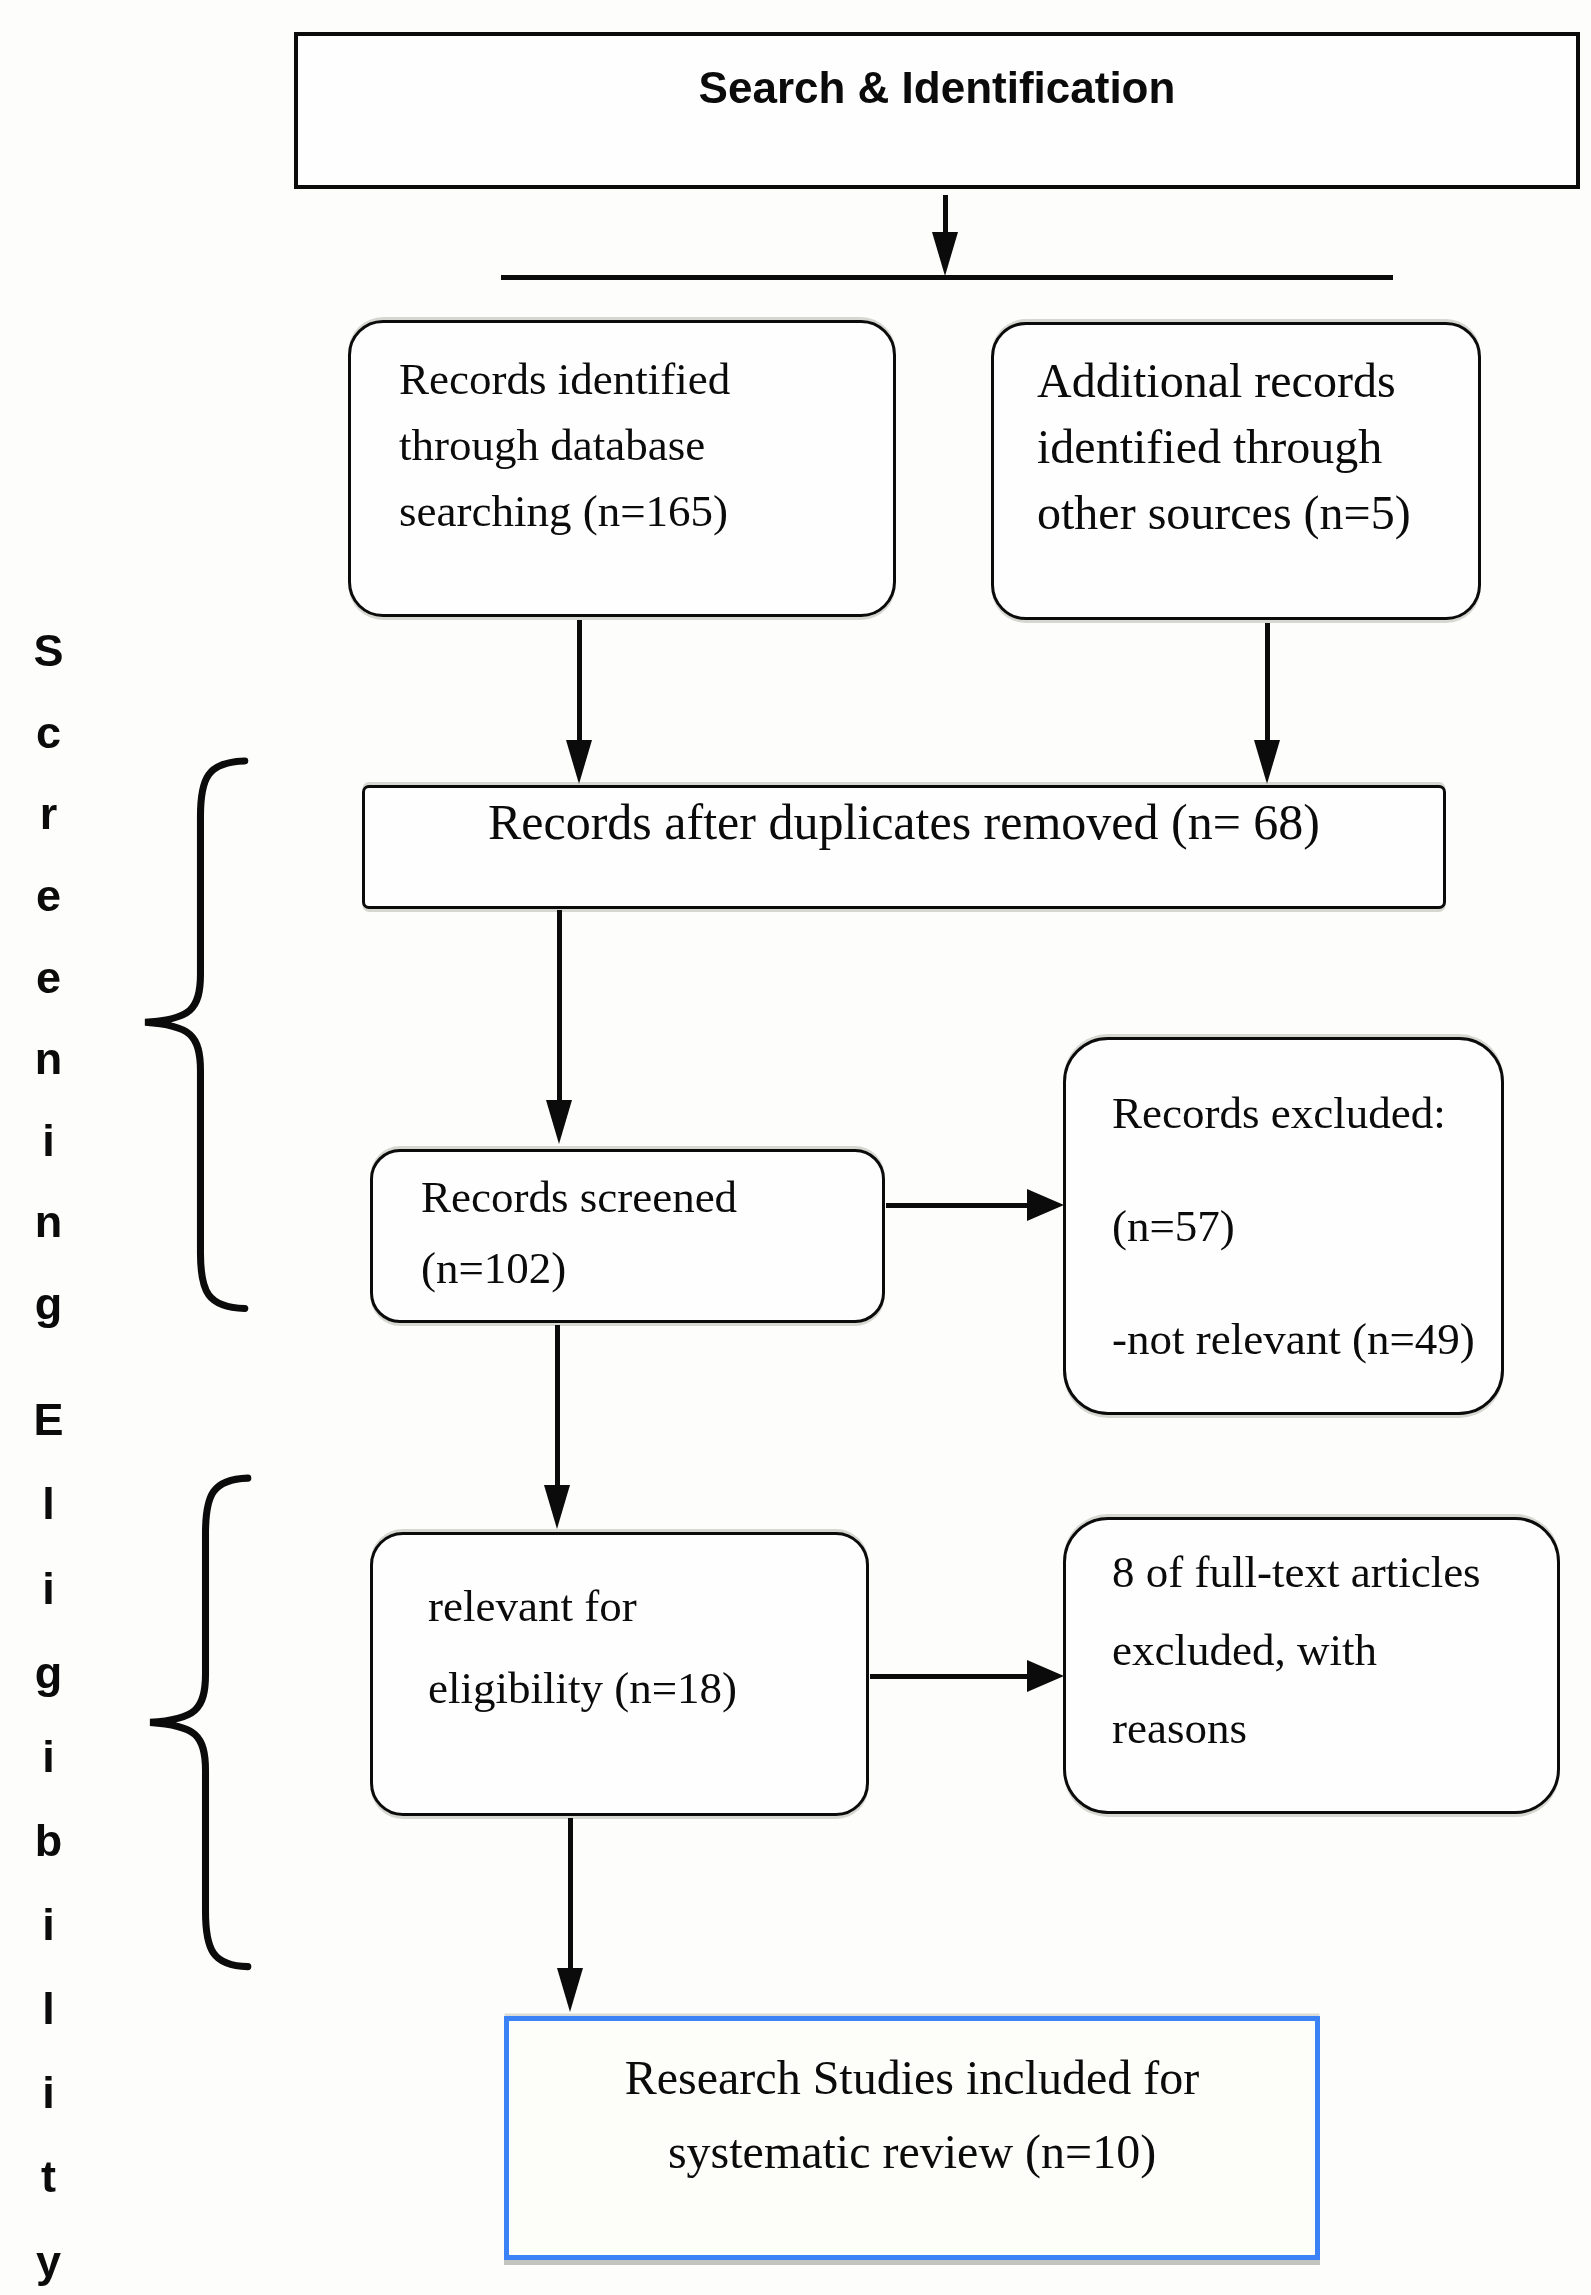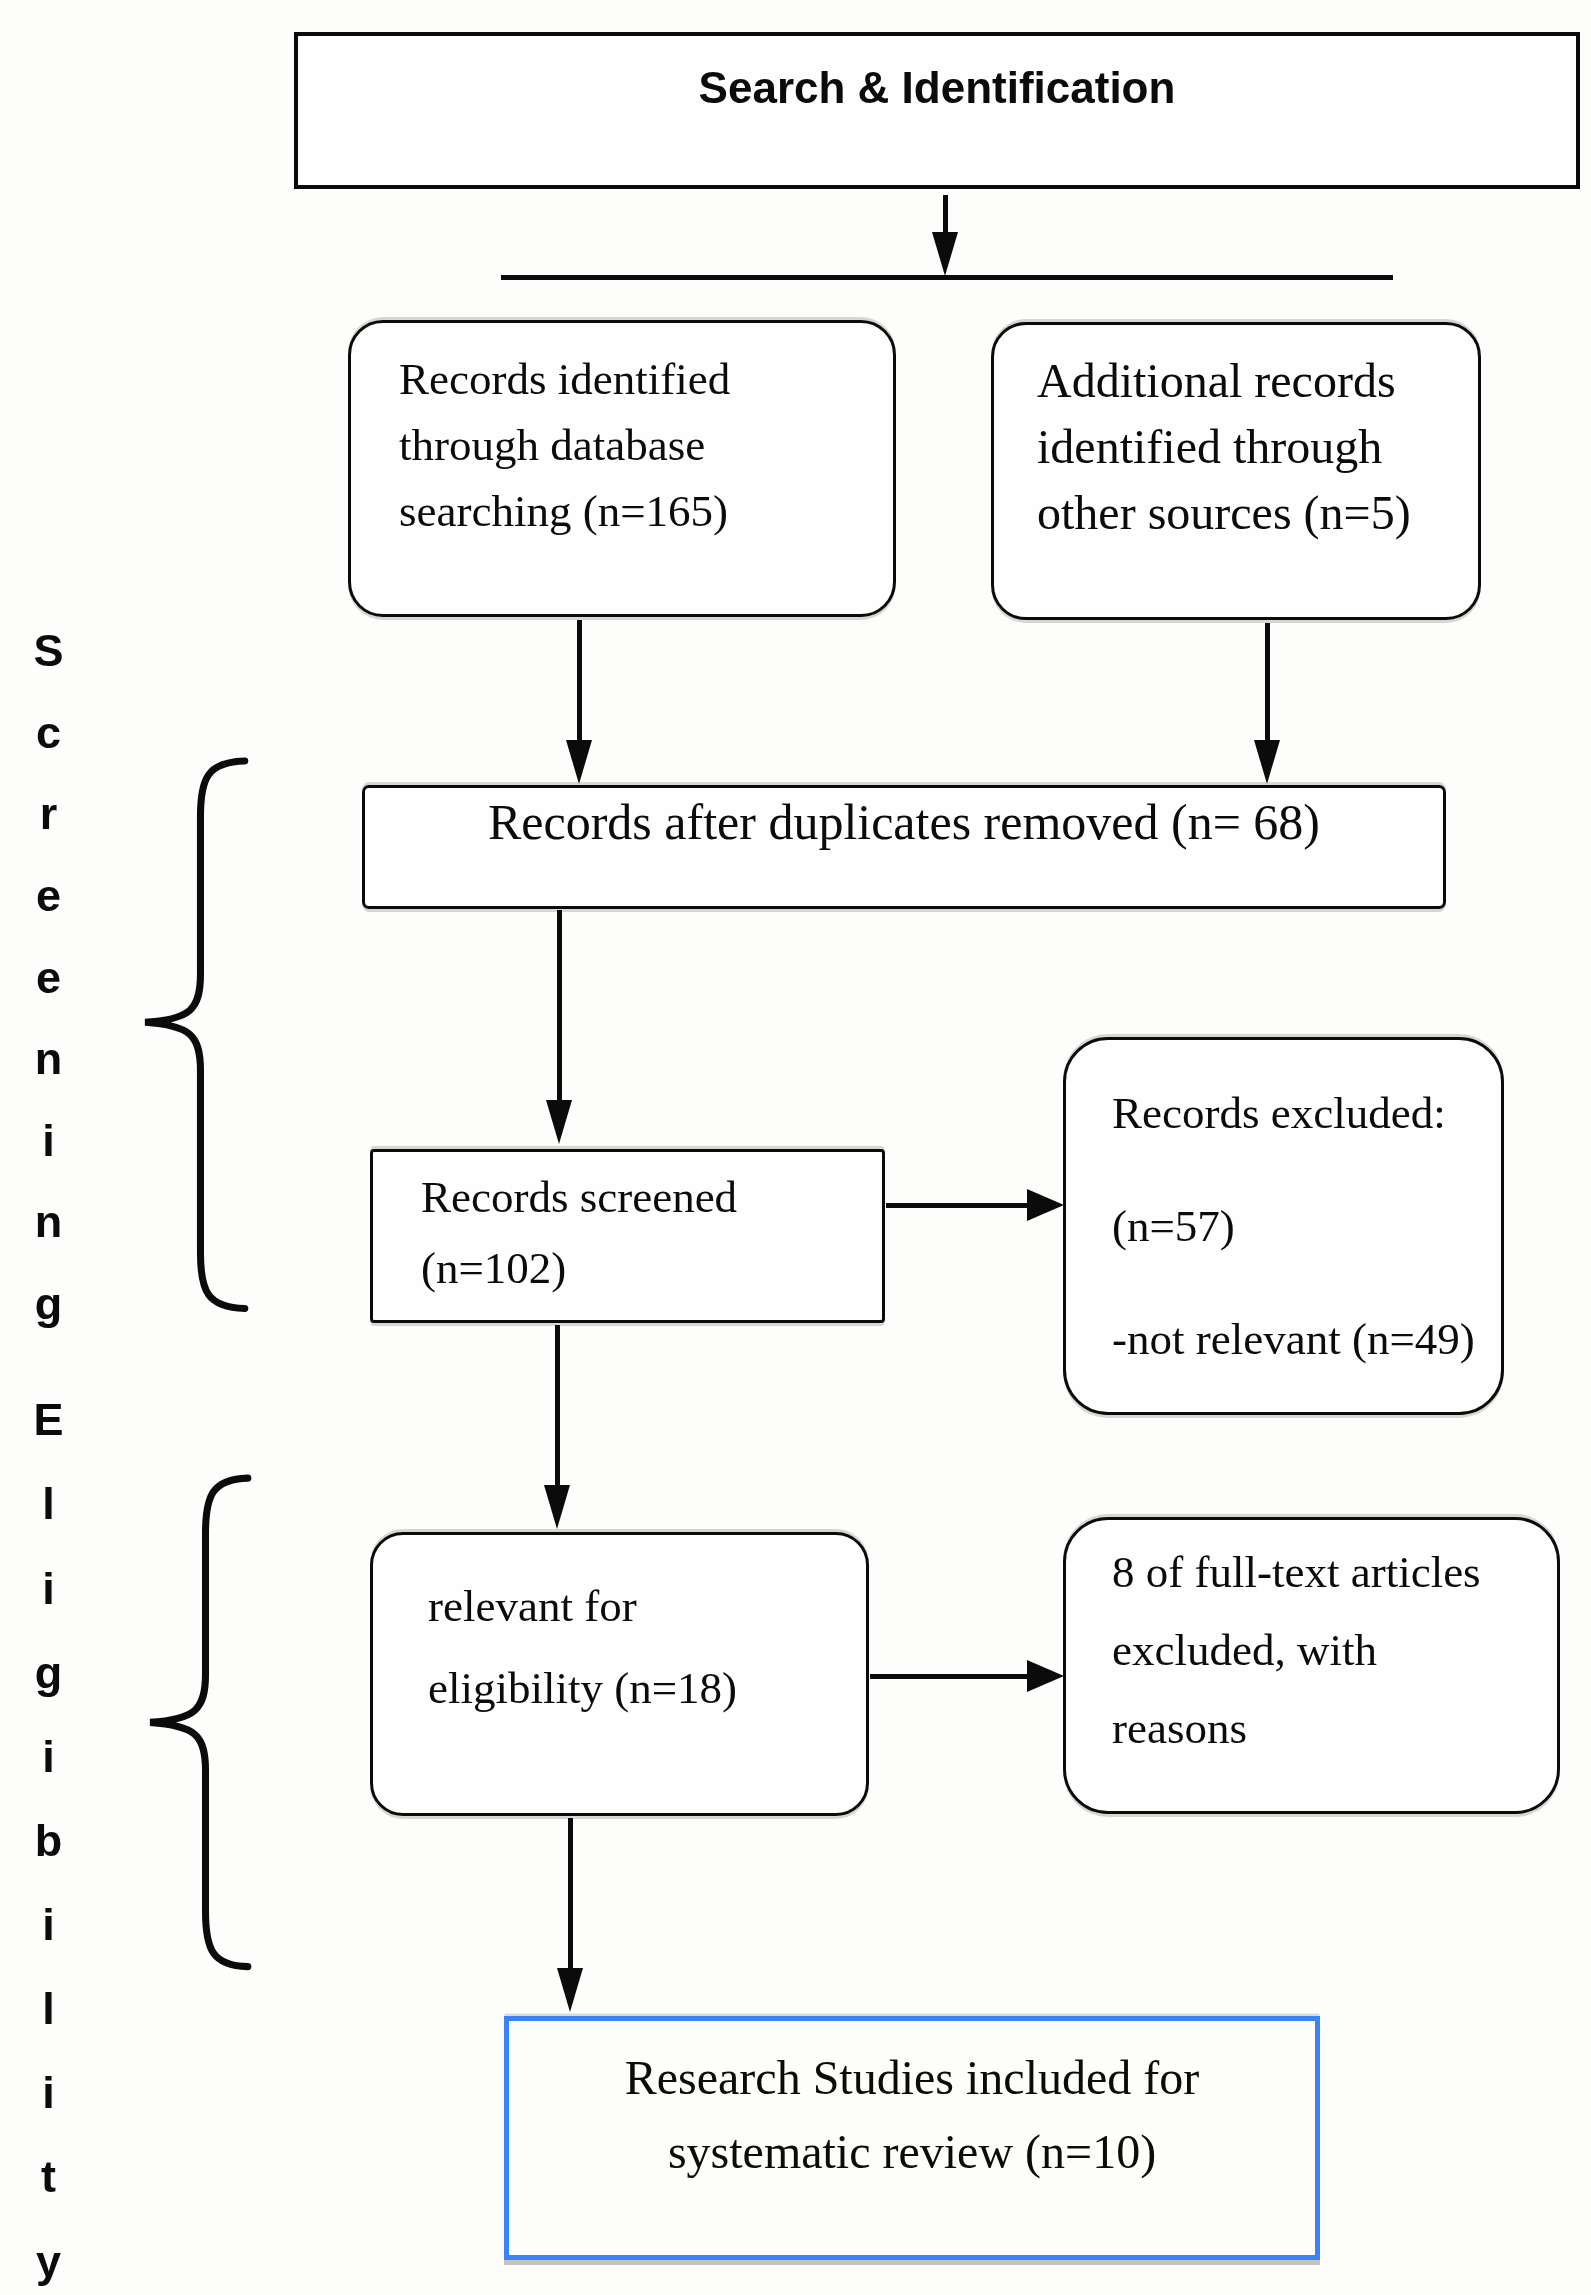--- a/index.html
+++ b/index.html
@@ -67,21 +67,21 @@
   <div class="vline" style="left:1265px;top:623px;width:4.5px;height:121px;"></div>
   <div class="head-down" style="left:1254px;top:740px;"></div>
 
   <div class="box" style="left:362px;top:785px;width:1084px;height:124px;border-radius:7px;font-size:50px;line-height:56px;padding-top:6px;text-align:center;">
     <div class="ln">Records after duplicates removed (n= 68)</div>
   </div>
 
   <div class="vline" style="left:557px;top:910px;width:4.5px;height:193px;"></div>
   <div class="head-down" style="left:546px;top:1100px;"></div>
 
-  <div class="box" style="left:370px;top:1149px;width:515px;height:174px;border-radius:4px;padding:10px 0 0 48px;font-size:45px;line-height:71px;">
+  <div class="box" style="left:370px;top:1149px;width:515px;height:174px;border-radius:30px;padding:10px 0 0 48px;font-size:45px;line-height:71px;">
     <div class="ln">Records screened</div>
     <div class="ln">(n=102)</div>
   </div>
 
   <div class="hline" style="left:886px;top:1203px;width:142px;height:5px;"></div>
   <div class="head-right" style="left:1027px;top:1189px;"></div>
 
   <div class="box" style="left:1063px;top:1037px;width:441px;height:378px;border-radius:45px;padding:17px 0 0 46px;font-size:45px;line-height:113px;">
     <div class="ln">Records excluded:</div>
     <div class="ln">(n=57)</div>

